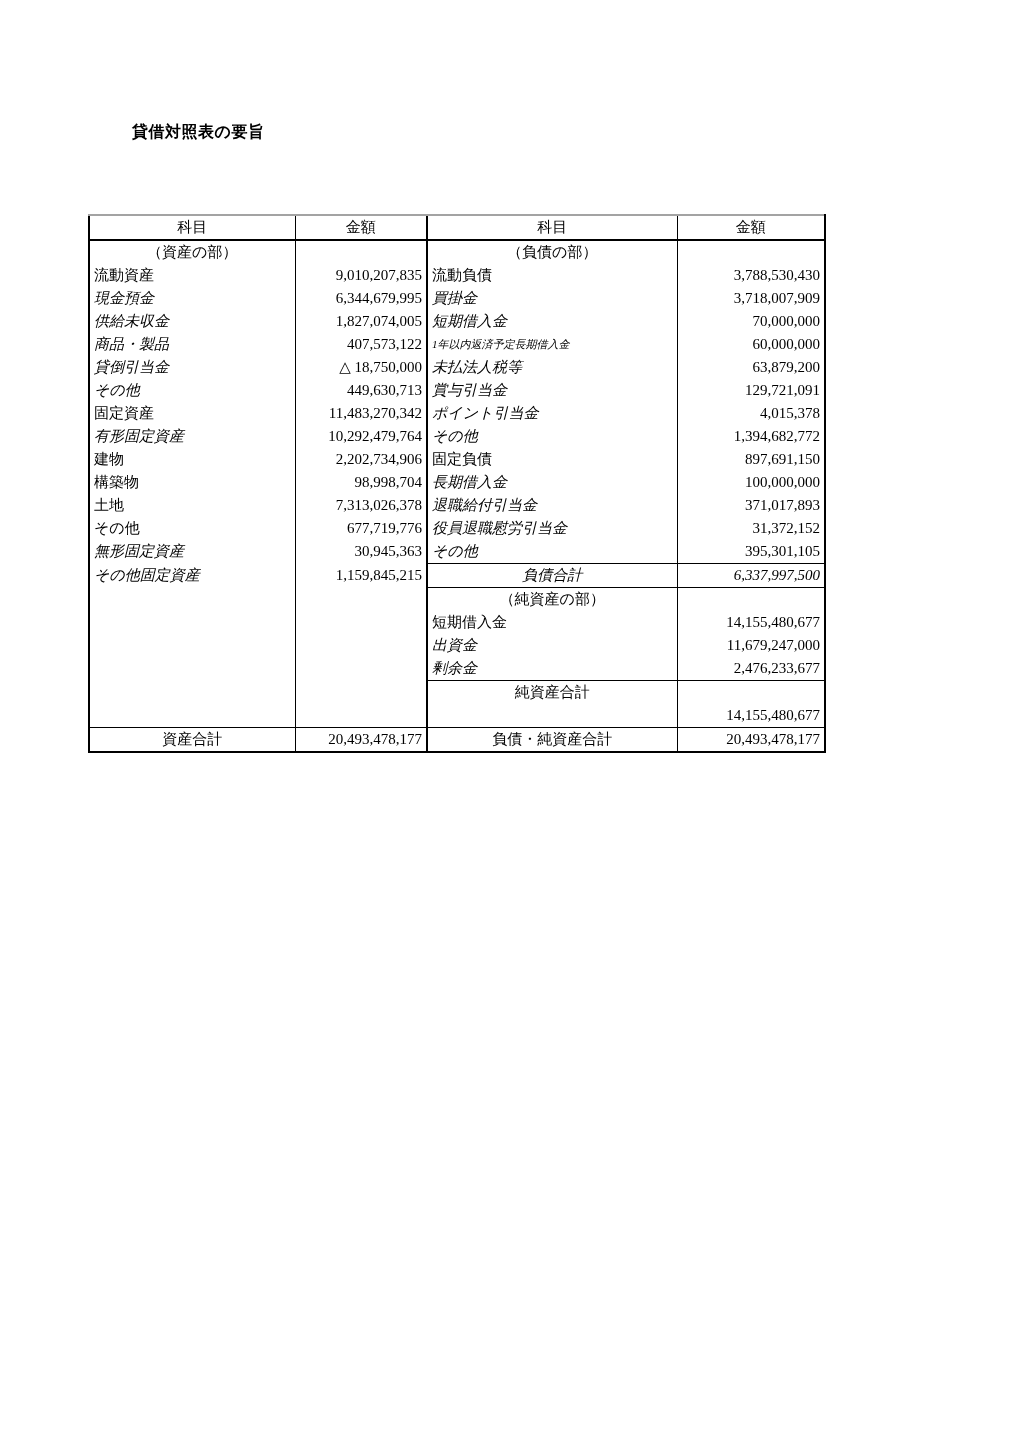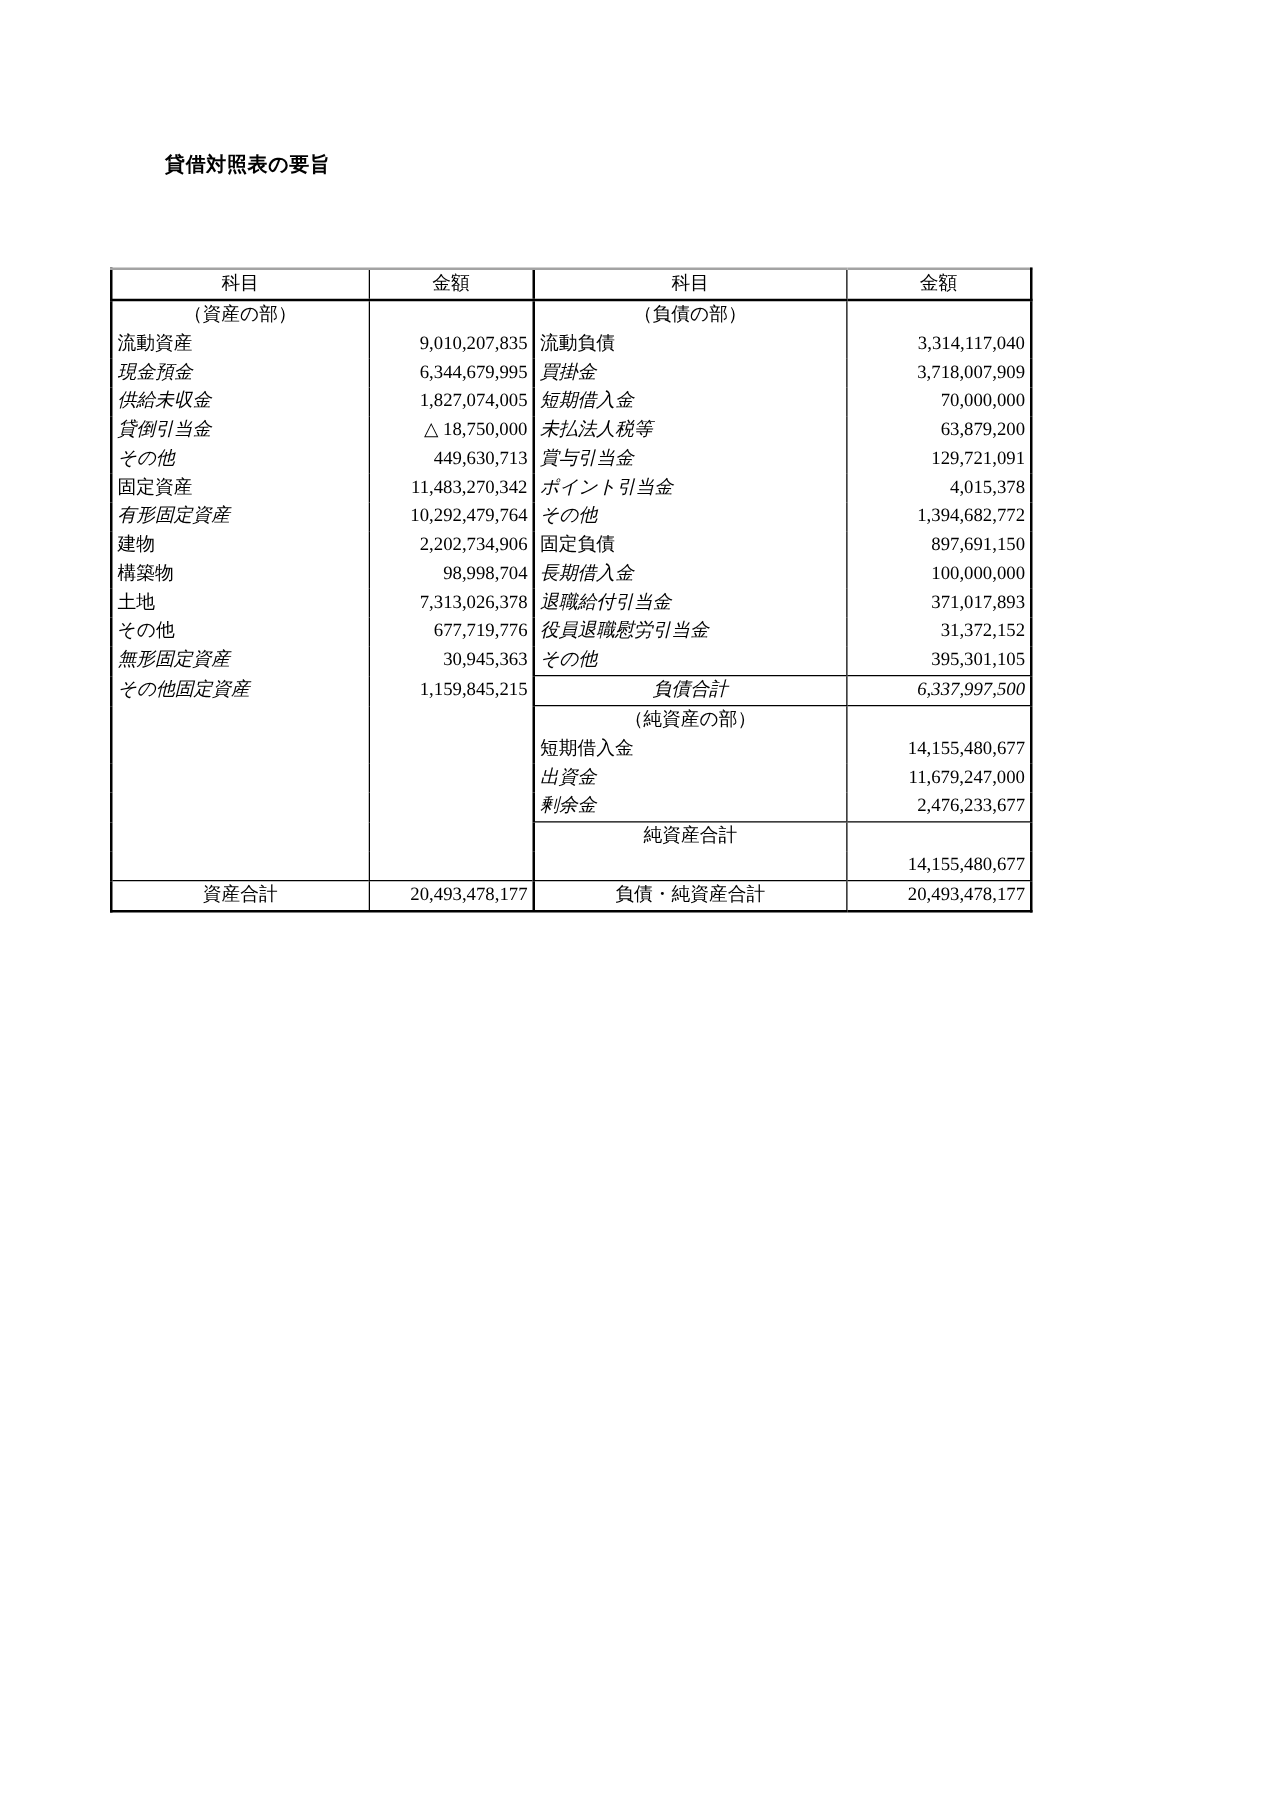--- a/index.html
+++ b/index.html
@@ -94,33 +94,39 @@
       <tr>
         <td class="thick-l lv0 ctr">（資産の部）</td>
         <td class="num vline-l"></td>
         <td class="thick-l lv0 ctr">（負債の部）</td>
         <td class="num vline-l thick-r"></td>
       </tr>
       <tr>
         <td class="thick-l lv0">流動資産</td>
         <td class="num vline-l">9,010,207,835</td>
         <td class="thick-l lv0">流動負債</td>
-        <td class="num vline-l thick-r">3,314,117,040</td>
+        <td class="num vline-l thick-r">3,788,530,430</td>
       </tr>
       <tr>
         <td class="thick-l lv1">現金預金</td>
         <td class="num vline-l">6,344,679,995</td>
         <td class="thick-l lv1">買掛金</td>
         <td class="num vline-l thick-r">3,718,007,909</td>
       </tr>
       <tr>
         <td class="thick-l lv1">供給未収金</td>
         <td class="num vline-l">1,827,074,005</td>
         <td class="thick-l lv1">短期借入金</td>
         <td class="num vline-l thick-r">70,000,000</td>
+      </tr>
+      <tr>
+        <td class="thick-l lv1">商品・製品</td>
+        <td class="num vline-l">407,573,122</td>
+        <td class="thick-l lv1 small">1年以内返済予定長期借入金</td>
+        <td class="num vline-l thick-r">60,000,000</td>
       </tr>
       <tr>
         <td class="thick-l lv1">貸倒引当金</td>
         <td class="num vline-l">△ 18,750,000</td>
         <td class="thick-l lv1">未払法人税等</td>
         <td class="num vline-l thick-r">63,879,200</td>
       </tr>
       <tr>
         <td class="thick-l lv1">その他</td>
         <td class="num vline-l">449,630,713</td>

